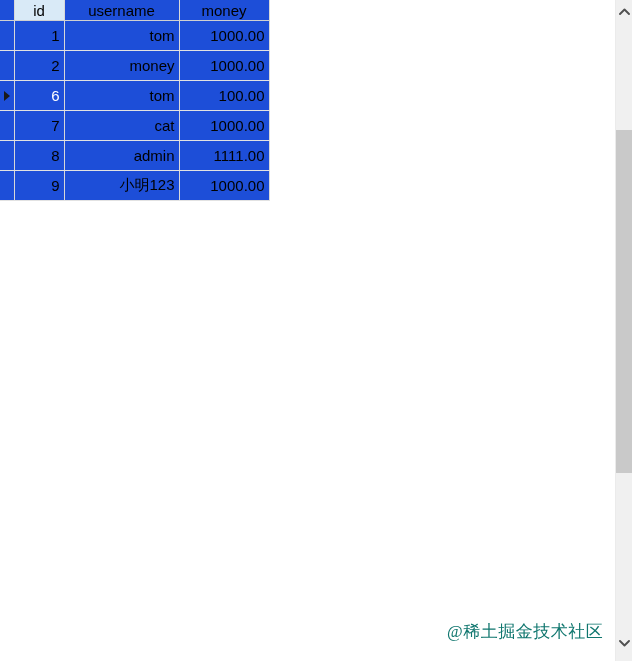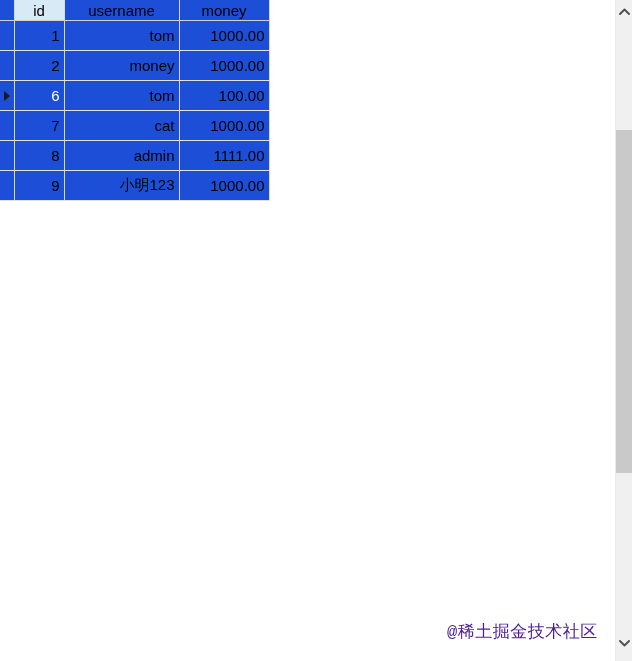--- a/index.html
+++ b/index.html
@@ -120,23 +120,23 @@
     height: 343px;
     background: #c9c9c9;
   }
 
   
   #watermark {
     position: absolute;
     left: 447px;
     top: 620px;
     font-size: 17px;
-    color: #4c1d95;
+    color: #0f766e;
     letter-spacing: 0.5px;
-    font-family: Liberation Mono, monospace;
+    font-family: Liberation Serif, serif;
     white-space: nowrap;
     user-select: none;
   }
 </style>
 </head>
 <body>
 
 <table id="grid">
   <colgroup>
     <col class="c-gutter">

